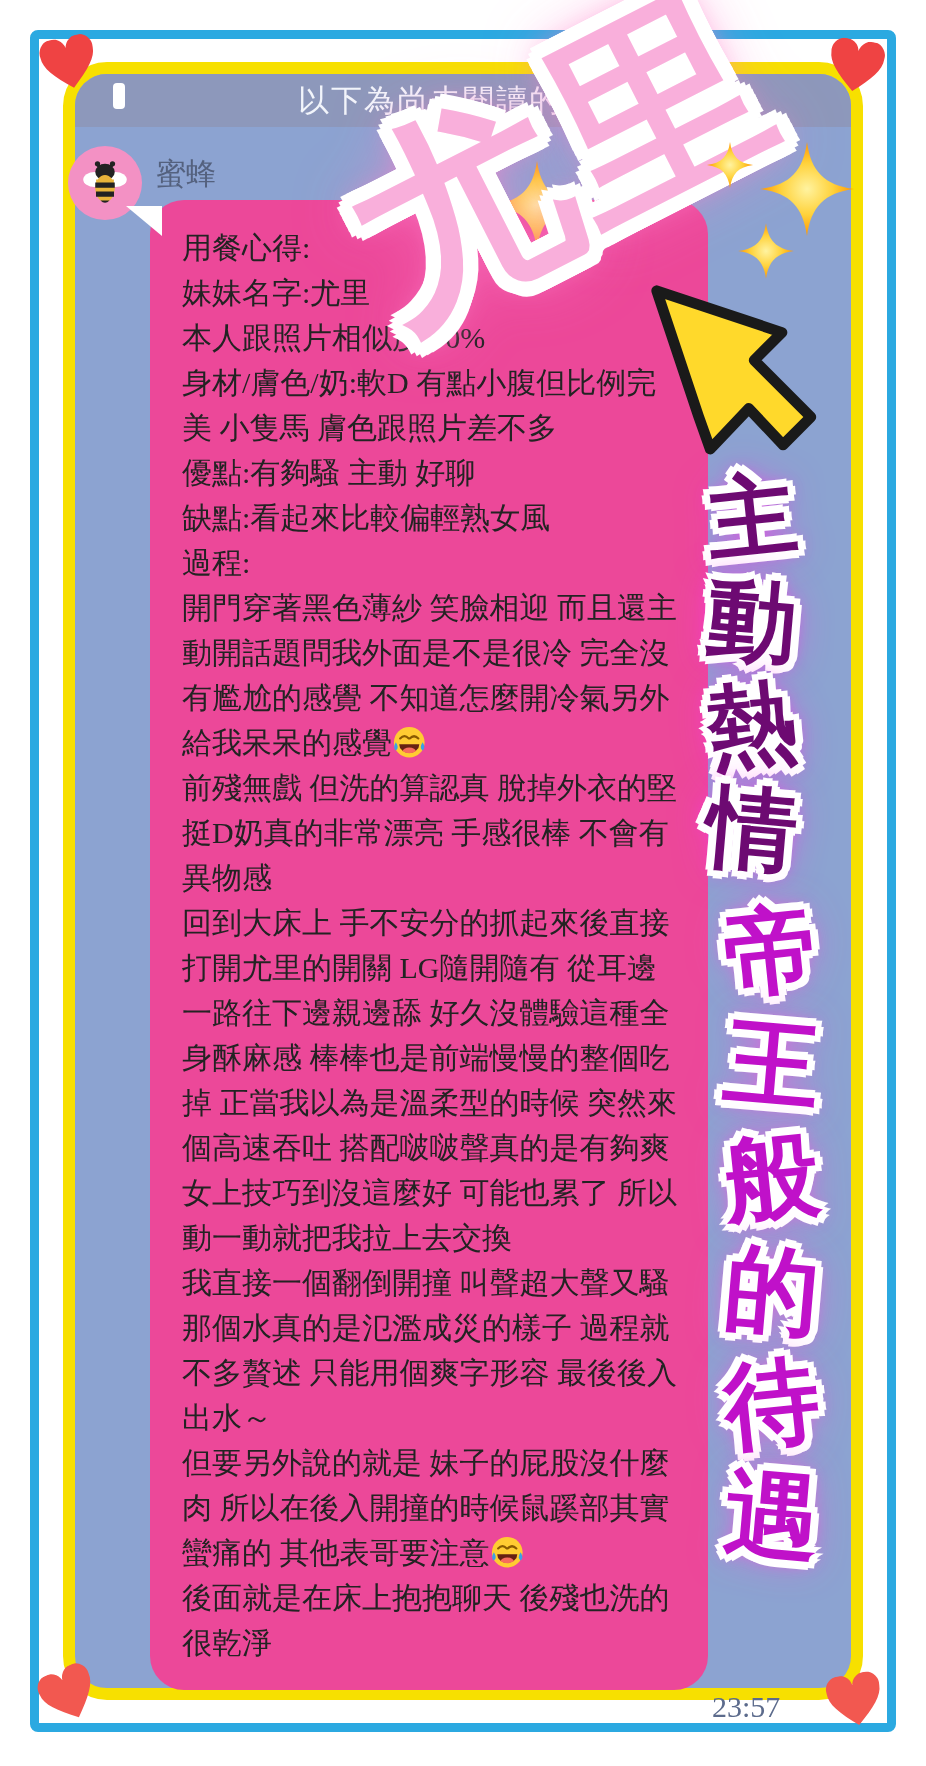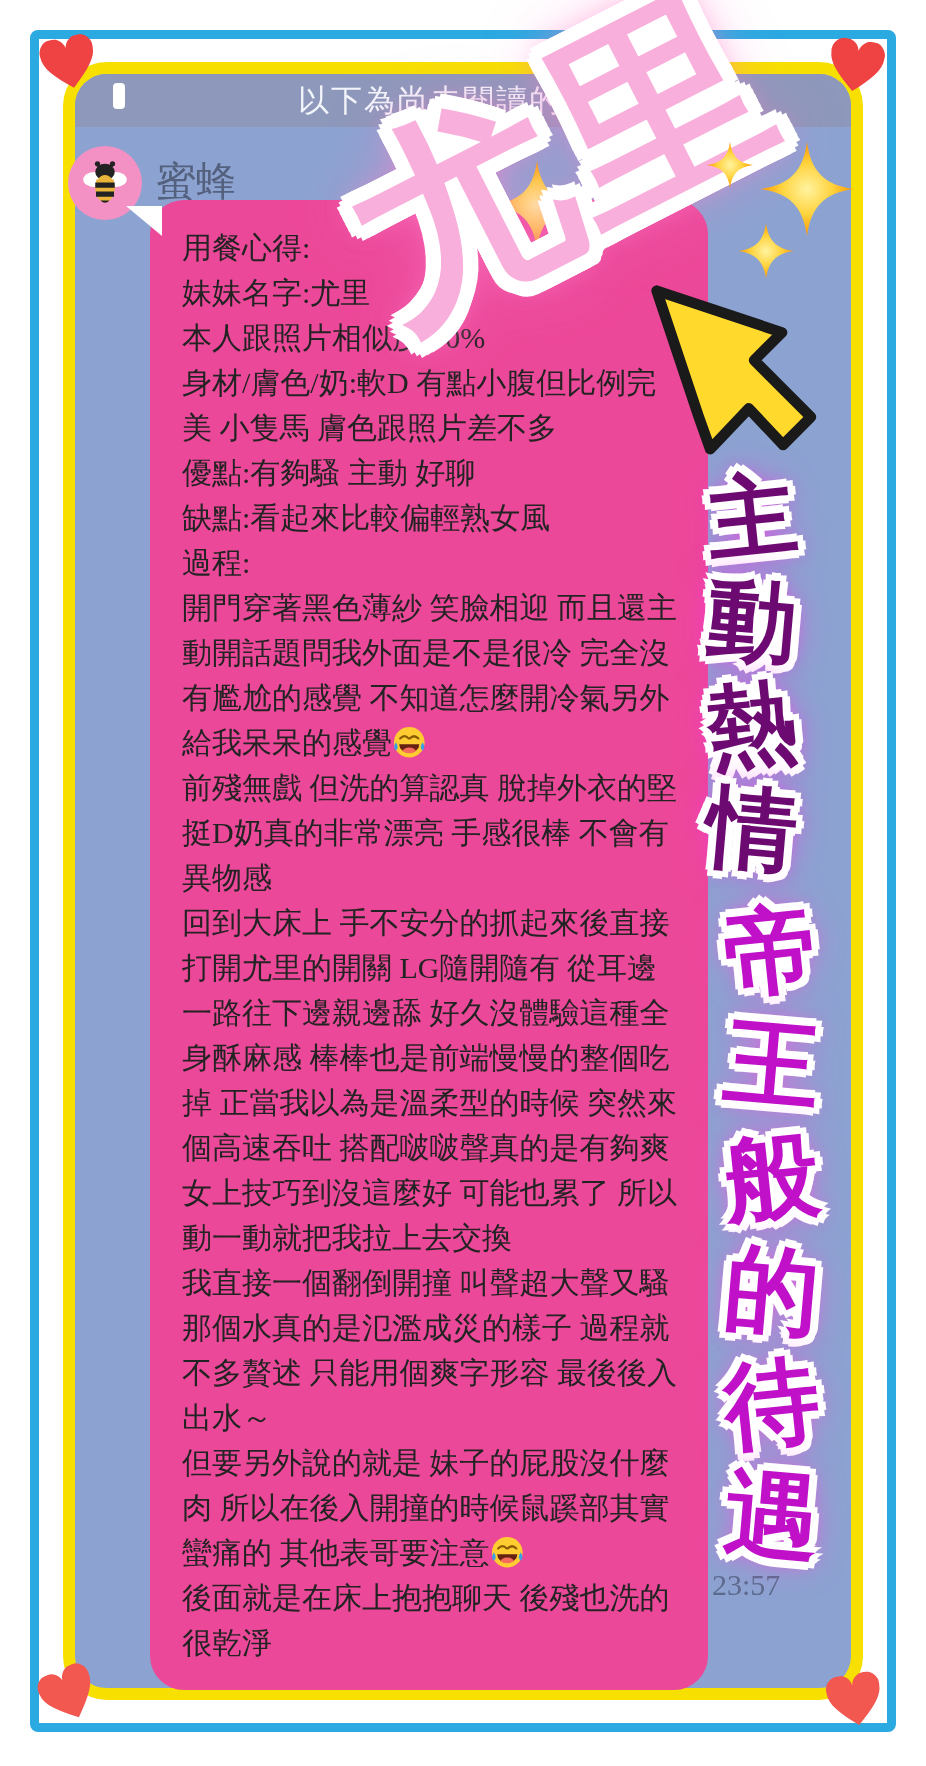--- a/index.html
+++ b/index.html
@@ -15,33 +15,33 @@
     border:12px solid var(--panel-yellow,#F7E000);border-radius:44px;
     background:var(--panel-bg,#8CA3D1);overflow:hidden;z-index:1;}
   .banner{position:absolute;left:0;top:0;width:100%;height:53px;
     background:var(--banner-bg,#8D98BB);display:flex;align-items:center;justify-content:center;}
   .banner-text{color:#F2F5FB;font-size:31px;letter-spacing:2px;}
   .notch{position:absolute;left:113px;top:83px;width:12px;height:26px;background:#fff;border-radius:4px;z-index:2;}
 
   
   .avatar{position:absolute;left:68px;top:146px;width:74px;height:74px;border-radius:50%;
     background:var(--avatar-pink,#F391C4);display:flex;align-items:center;justify-content:center;z-index:2;}
-  .sender{position:absolute;left:156px;top:154px;font-size:40px;color:var(--name-gray,#54617E);z-index:2;}
+  .sender{position:absolute;left:156px;top:154px;font-size:30px;color:var(--name-gray,#54617E);z-index:2;}
 
   
   .bubble{position:absolute;left:150px;top:200px;width:558px;height:1490px;background:#ec4899;
     border-radius:34px;z-index:2;}
   .bubble::before{content:"";position:absolute;left:-24px;top:6px;width:0;height:0;
     border-right:36px solid #fff;border-bottom:30px solid transparent;}
   .message{position:absolute;left:0;top:0;width:100%;height:100%;box-sizing:border-box;
     padding:25px 12px 0 32px;font-size:30px;line-height:45px;color:var(--message-black,#232323);
     white-space:pre-line;overflow:hidden;}
   .emoji{display:inline-block;width:1.15em;height:1.15em;vertical-align:-0.2em;}
 
-  .timestamp{position:absolute;left:712px;top:1568px;font-size:30px;color:var(--timestamp-gray,#5C6B8C);z-index:2;}
+  .timestamp{position:absolute;left:712px;top:1690px;font-size:30px;color:var(--timestamp-gray,#5C6B8C);z-index:2;}
 
   
   .heart{position:absolute;width:58px;height:54px;z-index:3;}
   .heart svg{width:100%;height:100%;}
   .heart.tl{left:40px;top:37px;transform:rotate(-12deg);}
   .heart.tr{left:827px;top:40px;transform:rotate(9deg);}
   .heart.bl{left:40px;top:1668px;transform:rotate(-24deg);}
   .heart.br{left:826px;top:1674px;transform:rotate(-10deg);}
 
   

